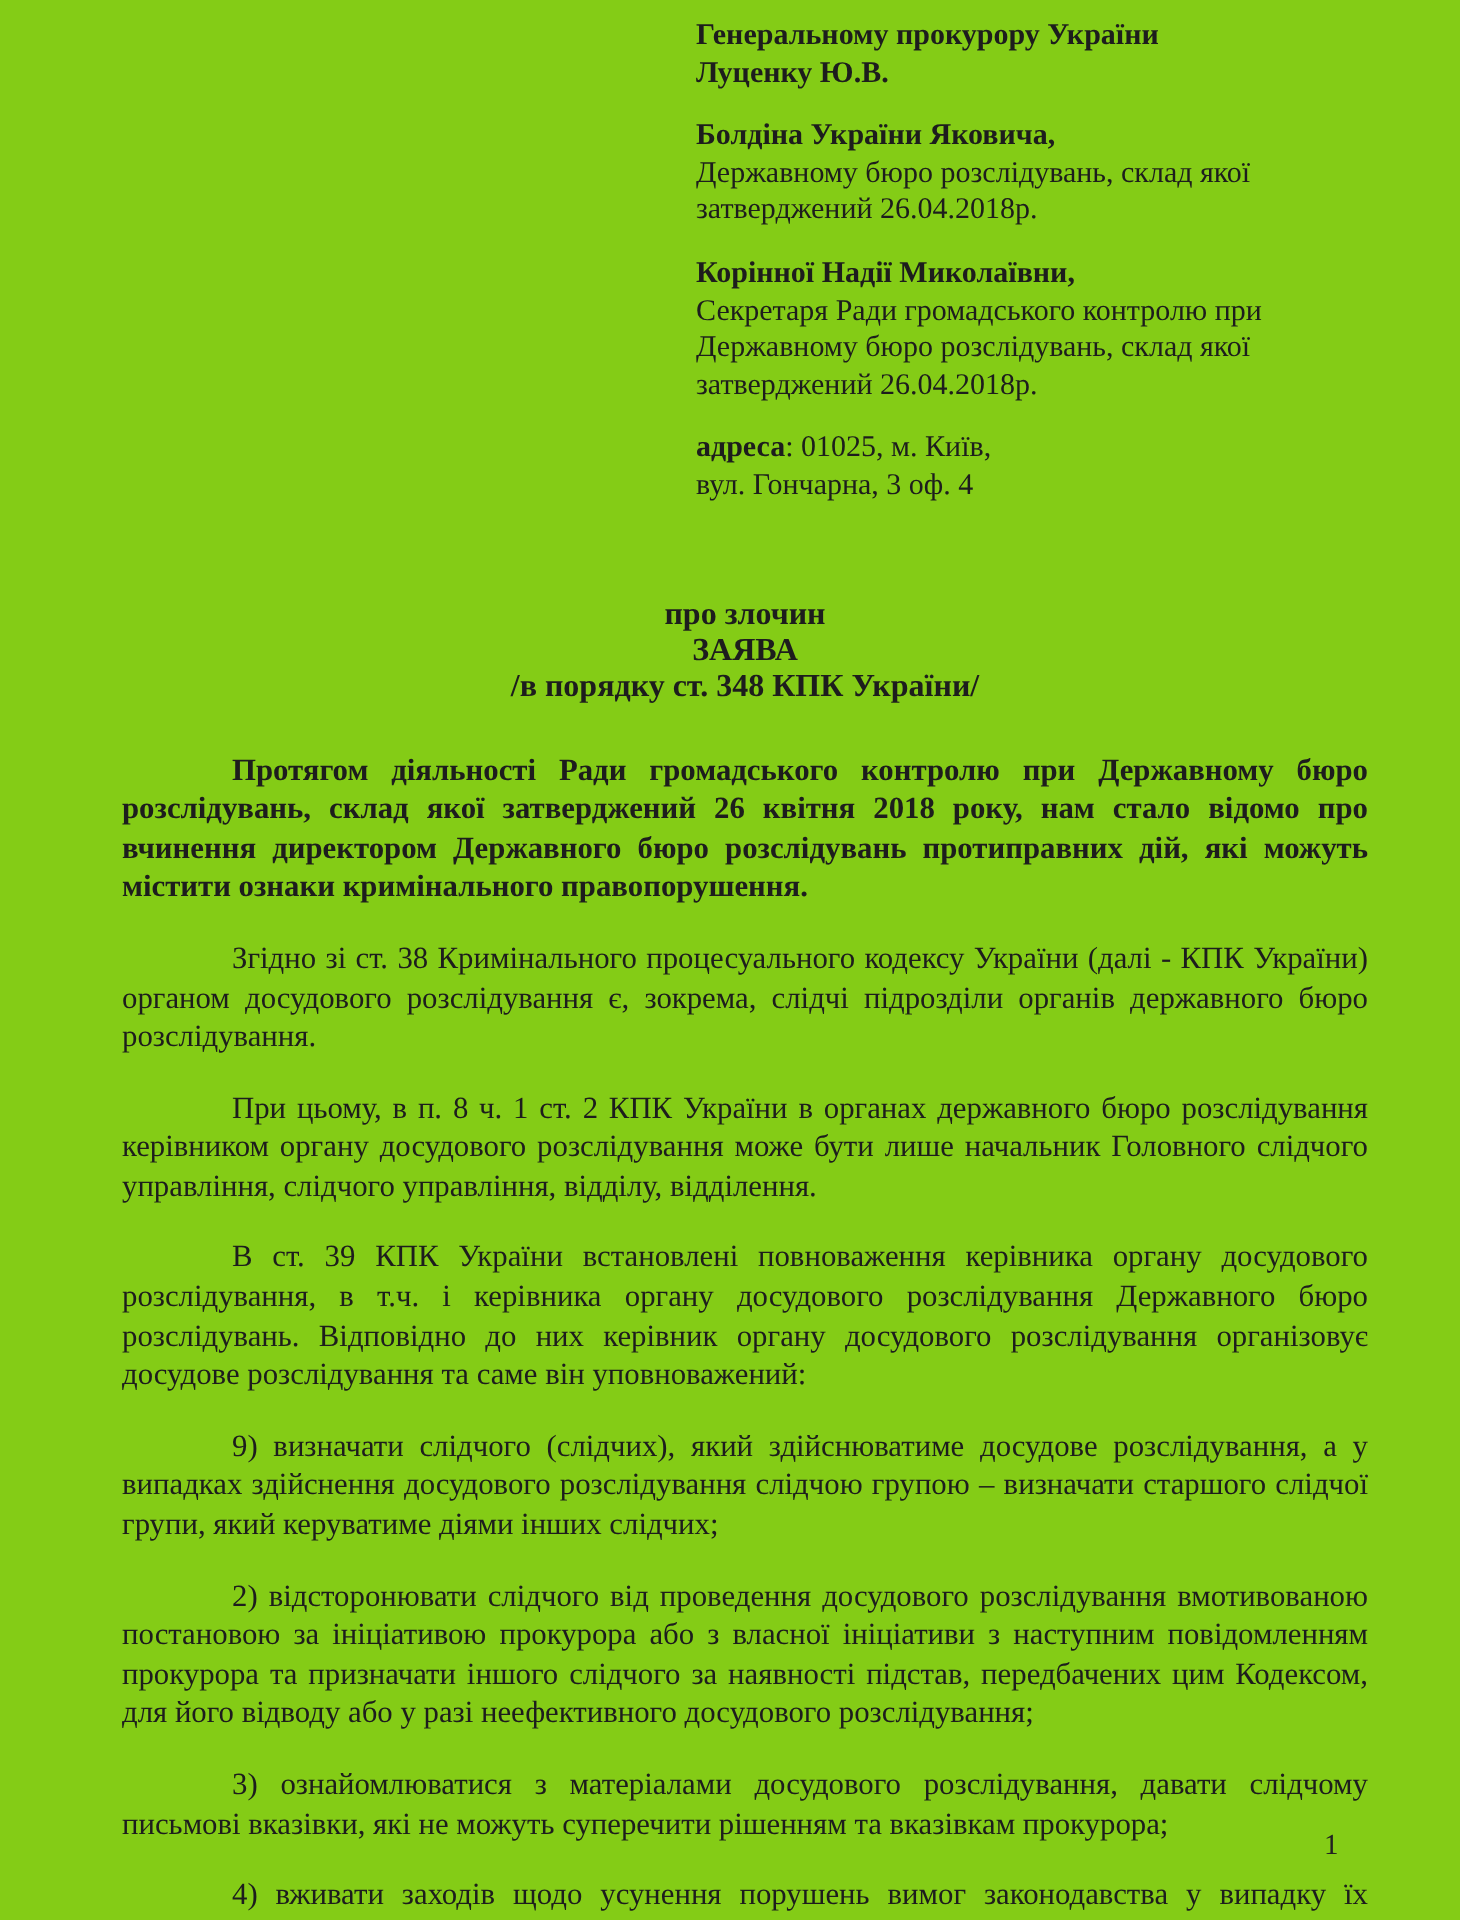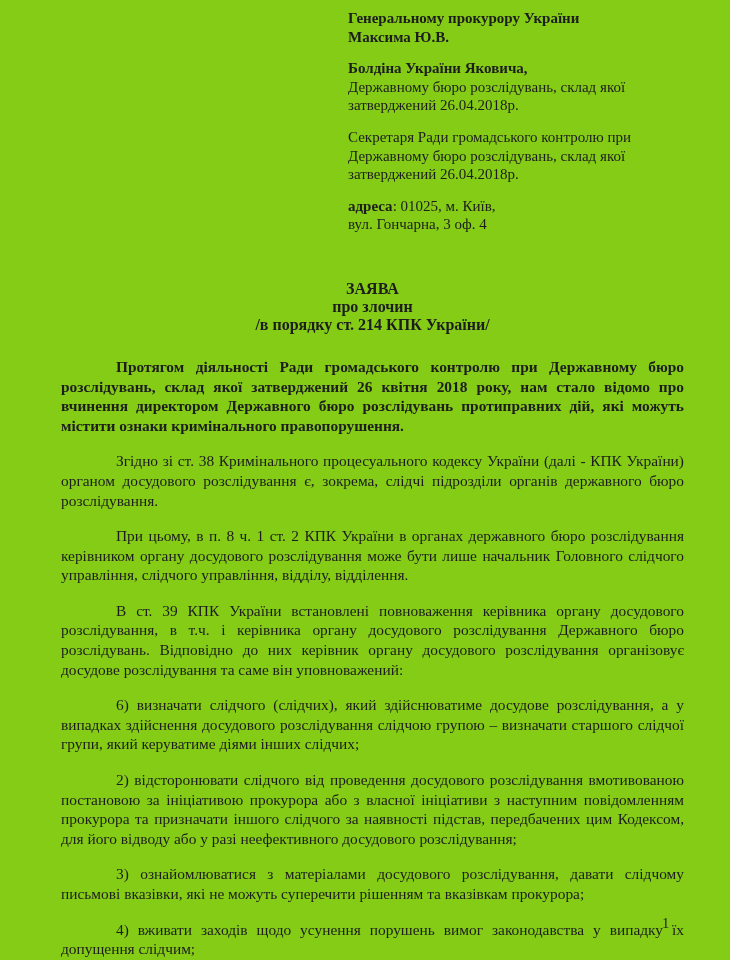--- a/index.html
+++ b/index.html
@@ -51,52 +51,53 @@
     color: #222;
   }
 </style>
 </head>
 <body>
 
 <div class="page">
 
   <div class="doc-header">
     <div class="bold">Генеральному прокурору України</div>
-    <div class="bold">Максима Ю.В.</div>
+    <div class="bold">Луценку Ю.В.</div>
 
     <div class="block-gap"></div>
 
     <div class="bold">Болдіна України Яковича,</div>
     <div>Державному бюро розслідувань, склад якої</div>
     <div>затверджений 26.04.2018р.</div>
 
     <div class="block-gap"></div>
 
+    <div class="bold">Корінної Надії Миколаївни,</div>
     <div>Секретаря Ради громадського контролю при</div>
     <div>Державному бюро розслідувань, склад якої</div>
     <div>затверджений 26.04.2018р.</div>
 
     <div class="block-gap"></div>
 
     <div><span class="bold">адреса</span><span>: 01025, м. Київ,</span></div>
     <div>вул. Гончарна, 3 оф. 4</div>
   </div>
 
   <div class="doc-title">
+    <div>про злочин</div>
     <div>ЗАЯВА</div>
-    <div>про злочин</div>
-    <div>/в порядку ст. 214 КПК України/</div>
+    <div>/в порядку ст. 348 КПК України/</div>
   </div>
 
   <div class="doc-body">
     <p class="lead">Протягом діяльності Ради громадського контролю при Державному бюро розслідувань, склад якої затверджений 26 квітня 2018 року, нам стало відомо про вчинення директором Державного бюро розслідувань протиправних дій, які можуть містити ознаки кримінального правопорушення.</p>
     <p>Згідно зі ст. 38 Кримінального процесуального кодексу України (далі - КПК України) органом досудового розслідування є, зокрема, слідчі підрозділи органів державного бюро розслідування.</p>
     <p>При цьому, в п. 8 ч. 1 ст. 2 КПК України в органах державного бюро розслідування керівником органу досудового розслідування може бути лише начальник Головного слідчого управління, слідчого управління, відділу, відділення.</p>
     <p>В ст. 39 КПК України встановлені повноваження керівника органу досудового розслідування, в т.ч. і керівника органу досудового розслідування Державного бюро розслідувань. Відповідно до них керівник органу досудового розслідування організовує досудове розслідування та саме він уповноважений:</p>
-    <p>6) визначати слідчого (слідчих), який здійснюватиме досудове розслідування, а у випадках здійснення досудового розслідування слідчою групою – визначати старшого слідчої групи, який керуватиме діями інших слідчих;</p>
+    <p>9) визначати слідчого (слідчих), який здійснюватиме досудове розслідування, а у випадках здійснення досудового розслідування слідчою групою – визначати старшого слідчої групи, який керуватиме діями інших слідчих;</p>
     <p>2) відсторонювати слідчого від проведення досудового розслідування вмотивованою постановою за ініціативою прокурора або з власної ініціативи з наступним повідомленням прокурора та призначати іншого слідчого за наявності підстав, передбачених цим Кодексом, для його відводу або у разі неефективного досудового розслідування;</p>
     <p>3) ознайомлюватися з матеріалами досудового розслідування, давати слідчому письмові вказівки, які не можуть суперечити рішенням та вказівкам прокурора;</p>
     <p>4) вживати заходів щодо усунення порушень вимог законодавства у випадку їх допущення слідчим;</p>
   </div>
 
   <div class="page-number">1</div>
 
 </div>
 
 </body></html>

